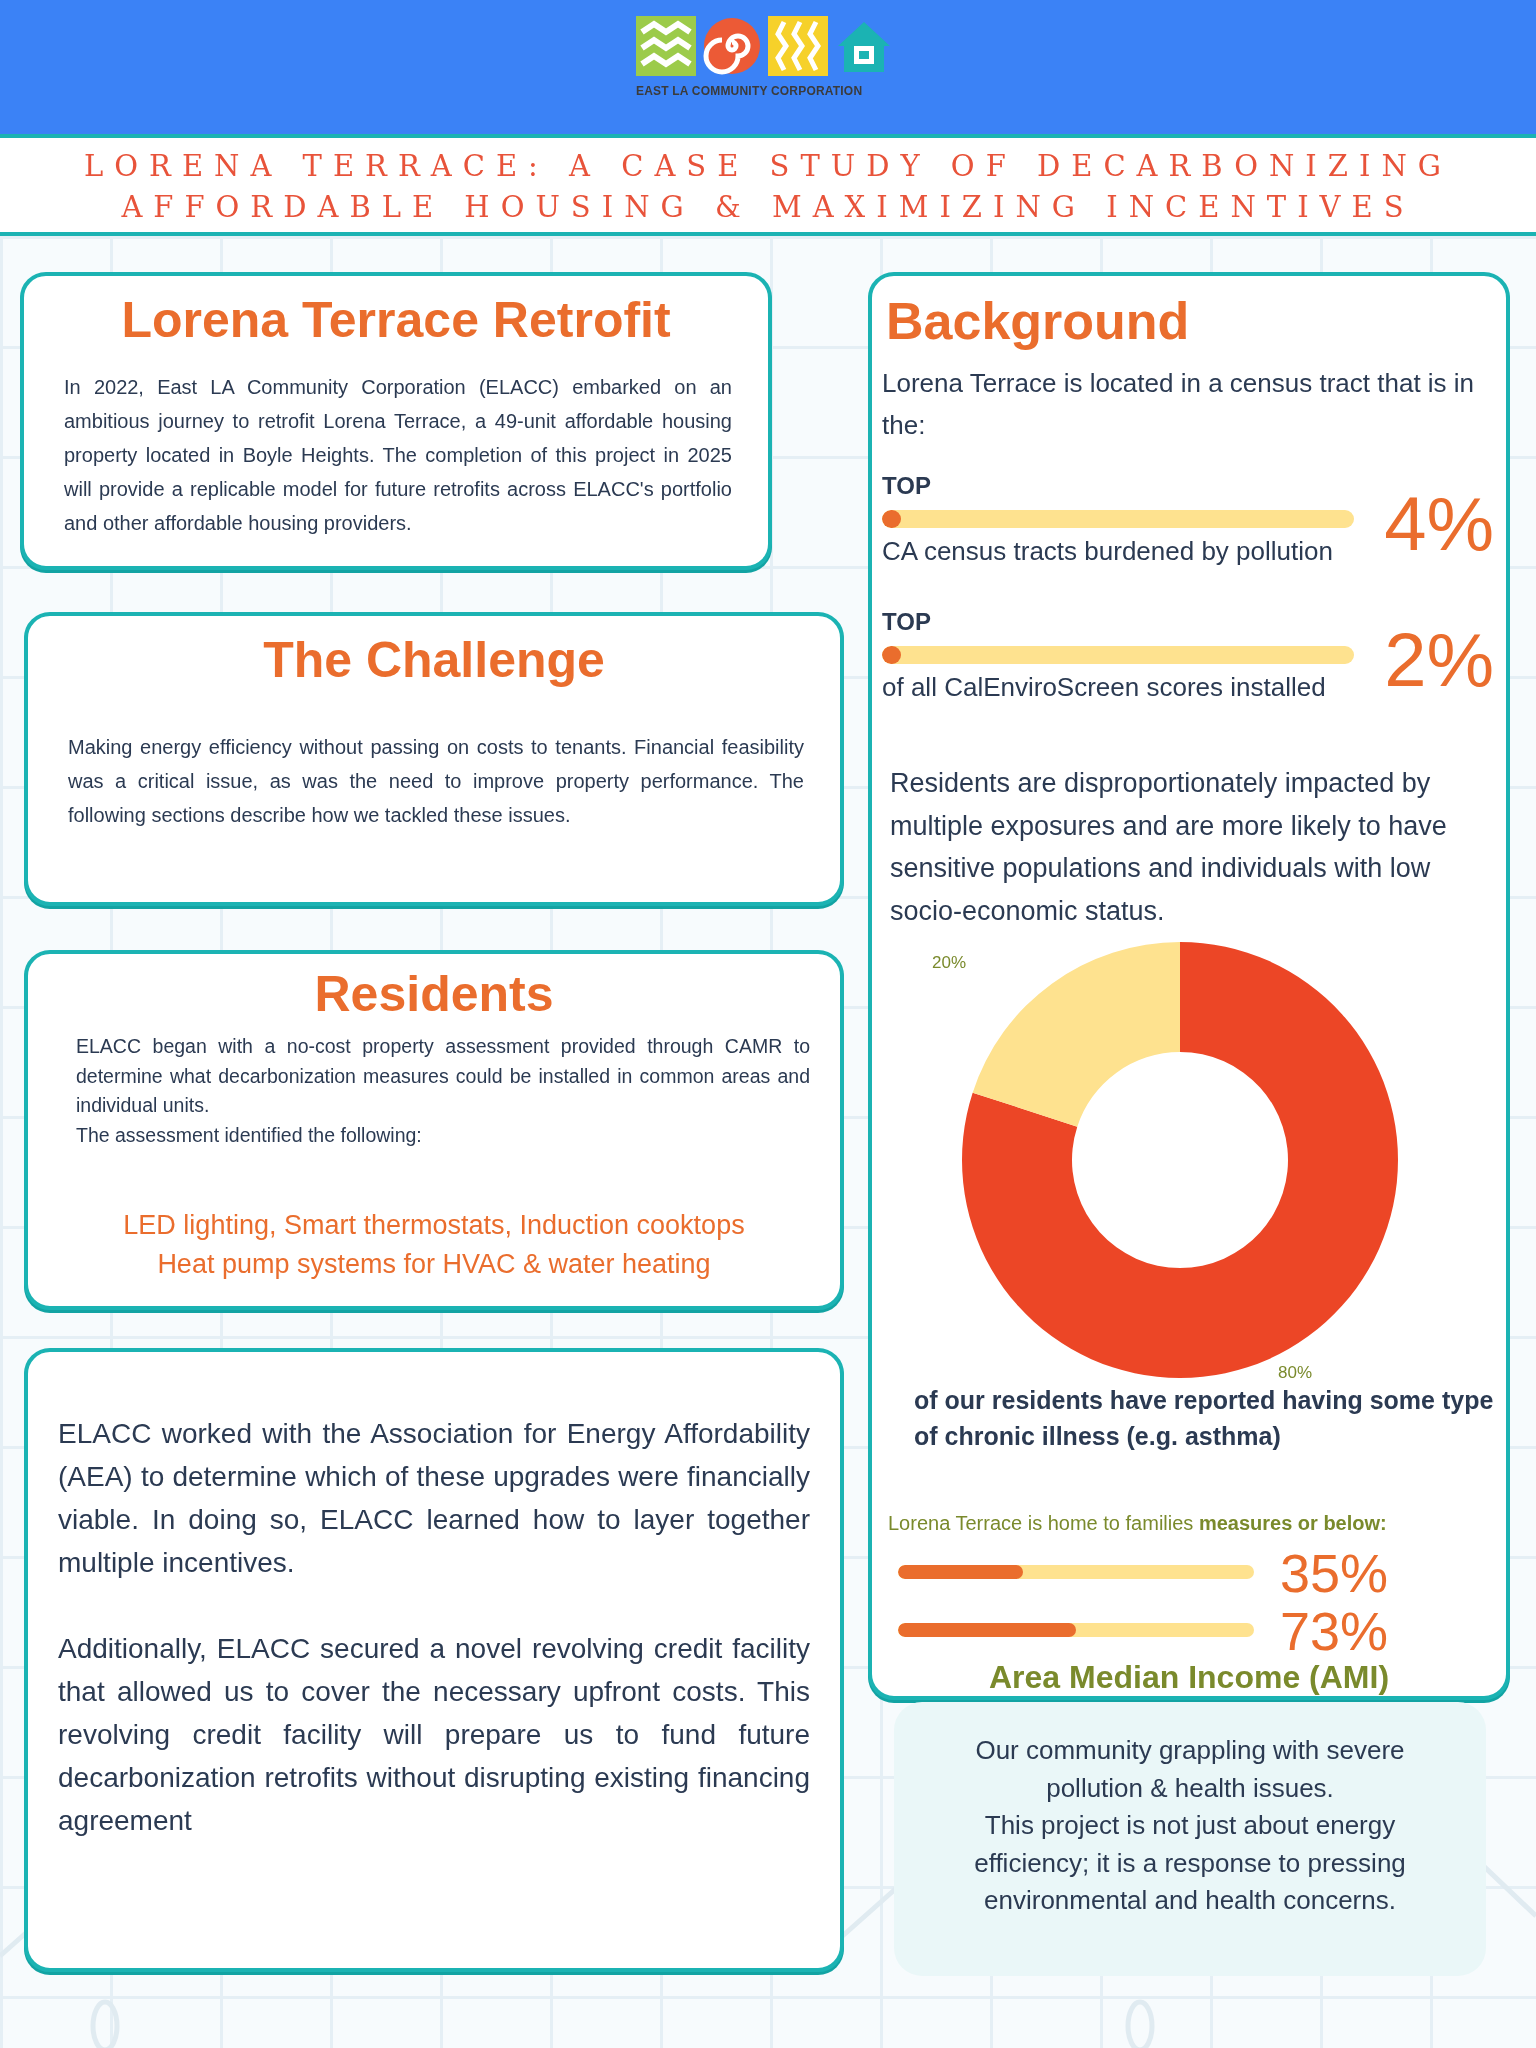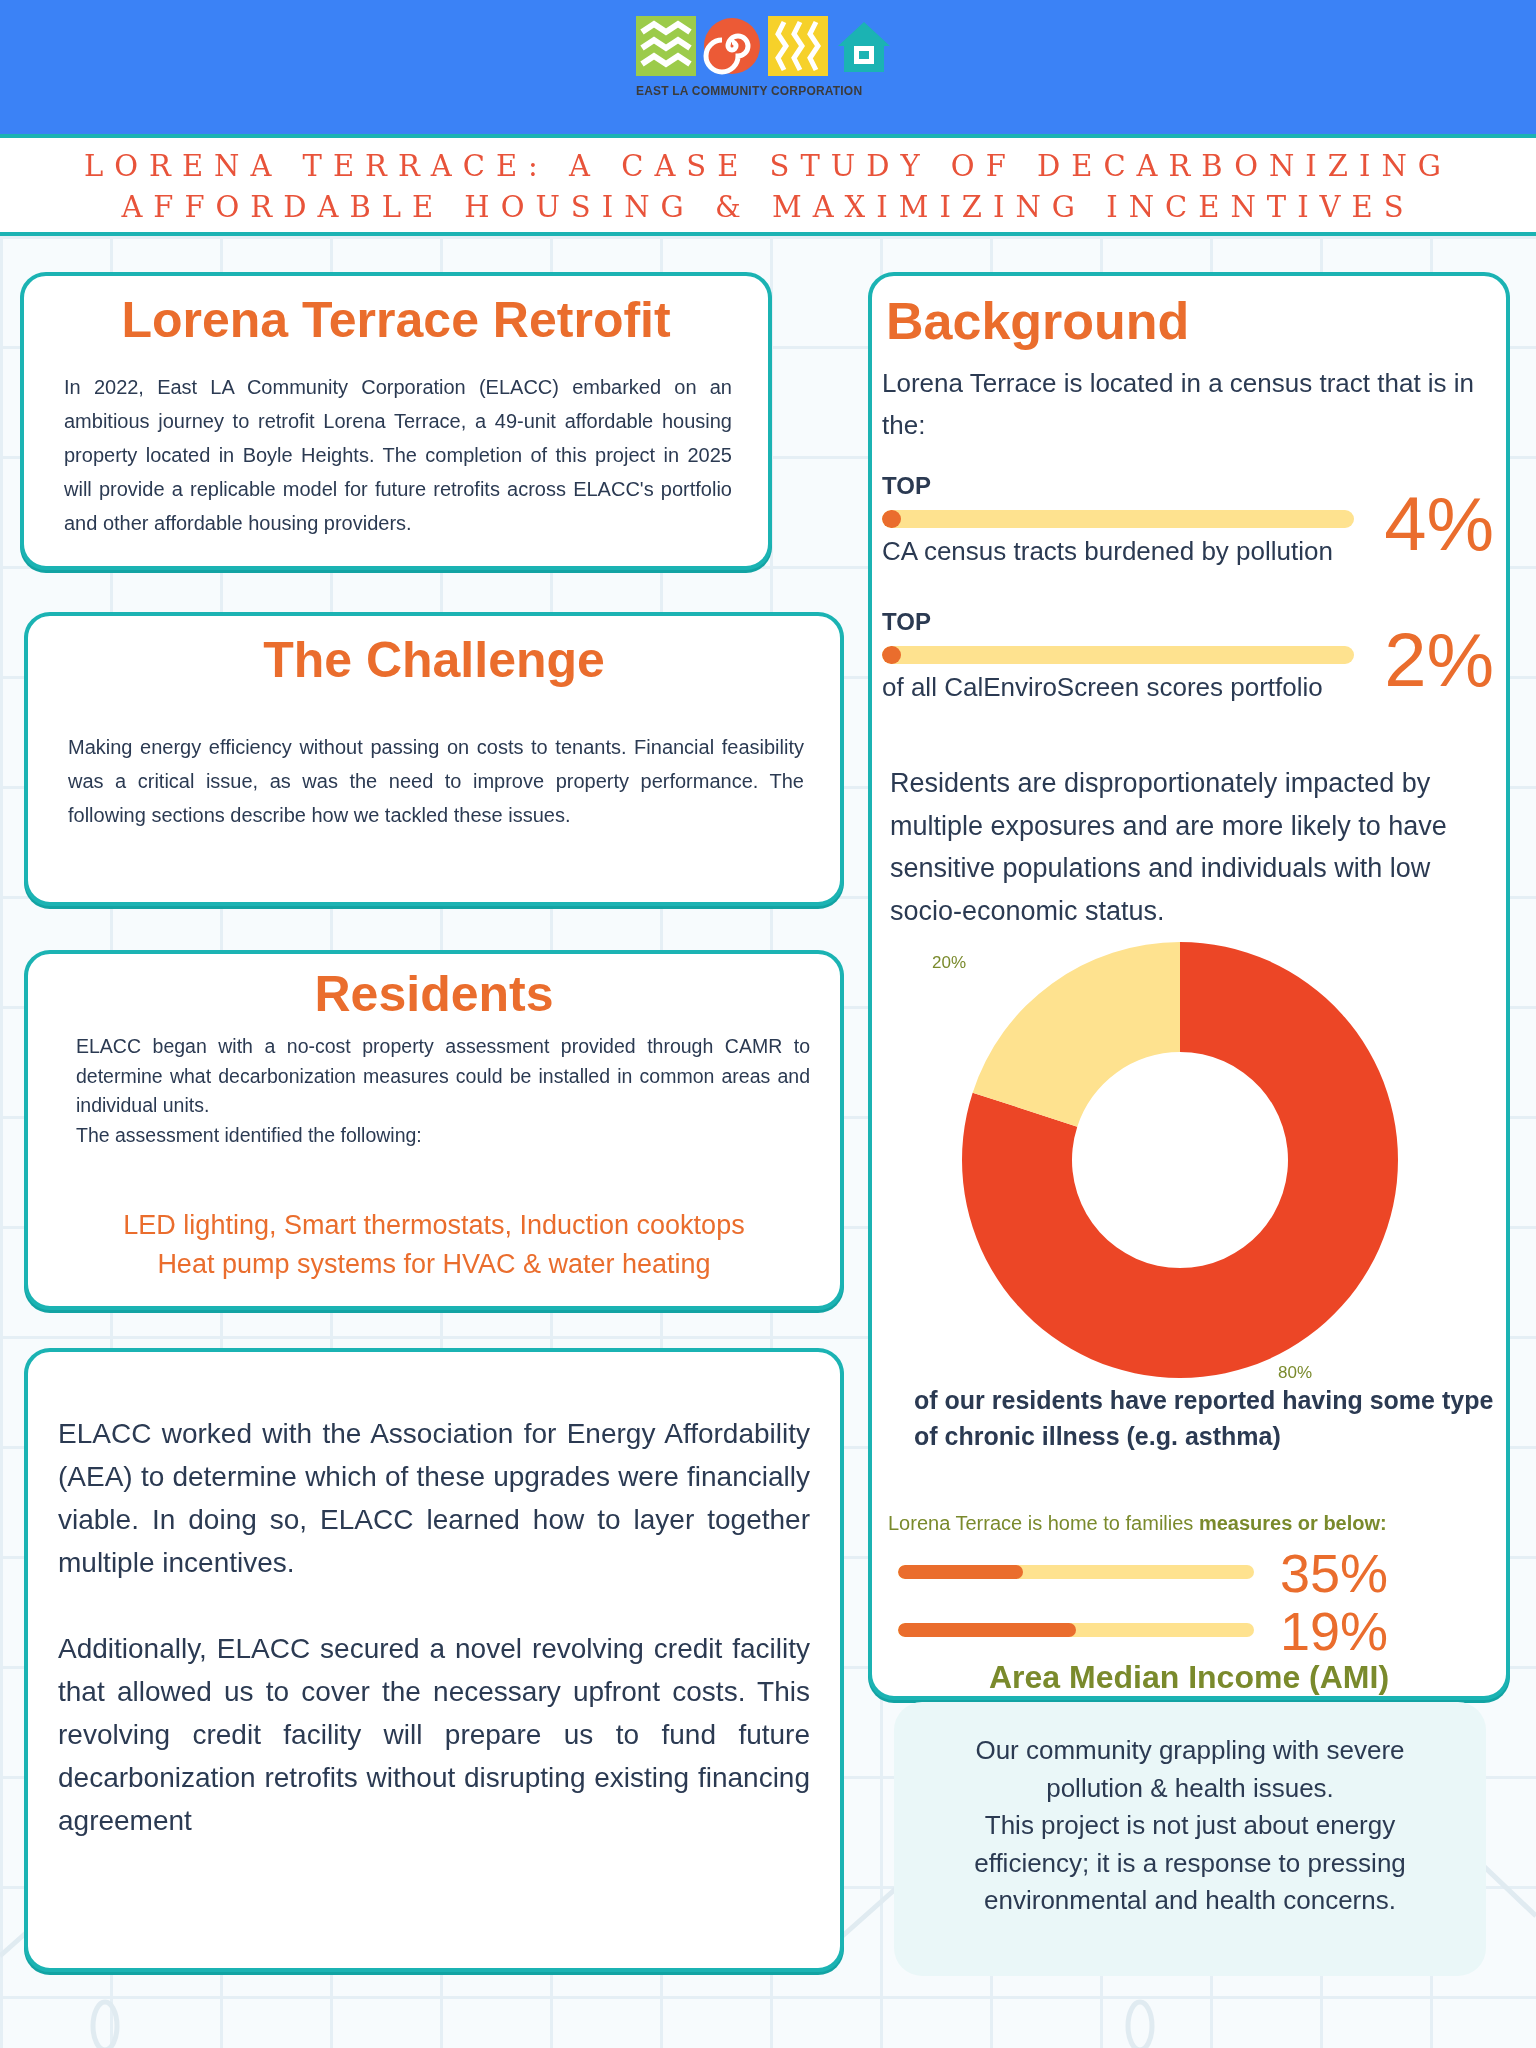--- a/index.html
+++ b/index.html
@@ -212,21 +212,21 @@
     <div class="stat-value">4%</div>
     <div class="stat-desc">CA census tracts burdened by pollution</div>
   </div>
 
   <div class="stat-block">
     <div class="stat-top">TOP</div>
     <div class="stat-track">
       <div class="stat-fill" style="width: 4%;"></div>
     </div>
     <div class="stat-value">2%</div>
-    <div class="stat-desc">of all CalEnviroScreen scores portfolio</div>
+    <div class="stat-desc">of all CalEnviroScreen scores installed</div>
   </div>
 
   <p class="residents">Residents are disproportionately impacted by multiple exposures and are more likely to have sensitive populations and individuals with low socio-economic status.</p>
 
   <div class="donut-wrap">
     <svg id="donut-svg" width="642" height="460" viewBox="0 0 642 460">
         <path d="M308 4 A218 218 0 1 1 100.6696794476565 154.6342952262615 L205.2858962401234 188.6261646075057 A108 108 0 1 0 308 114 Z" fill="#ec4626"></path>
         <path d="M100.6696794476565 154.6342952262615 A218 218 0 0 1 307.99999999999994 4 L308 114 A108 108 0 0 0 205.2858962401234 188.6261646075057 Z" fill="#fee28f"></path>
         <text x="406" y="440" class="donut-label">80%</text>
         <text x="60" y="30" class="donut-label">20%</text>
@@ -242,21 +242,21 @@
   <div class="ami-row" style="margin-top:8px;">
     <div class="ami-track">
       <div class="ami-fill" style="width: 35%;"></div>
     </div>
     <div class="ami-value">35%</div>
   </div>
   <div class="ami-row">
     <div class="ami-track">
       <div class="ami-fill" style="width: 50%;"></div>
     </div>
-    <div class="ami-value">19%</div>
+    <div class="ami-value">73%</div>
   </div>
 
   <div class="ami-title">Area Median Income (AMI)</div>
 
   <div class="quote-box">
     <p style="padding:0 40px;">Our community grappling with severe pollution &amp; health issues.</p>
     <p style="padding:0 30px;">This project is not just about energy efficiency; it is a response to pressing environmental and health concerns.</p>
   </div>
 </div>
 

